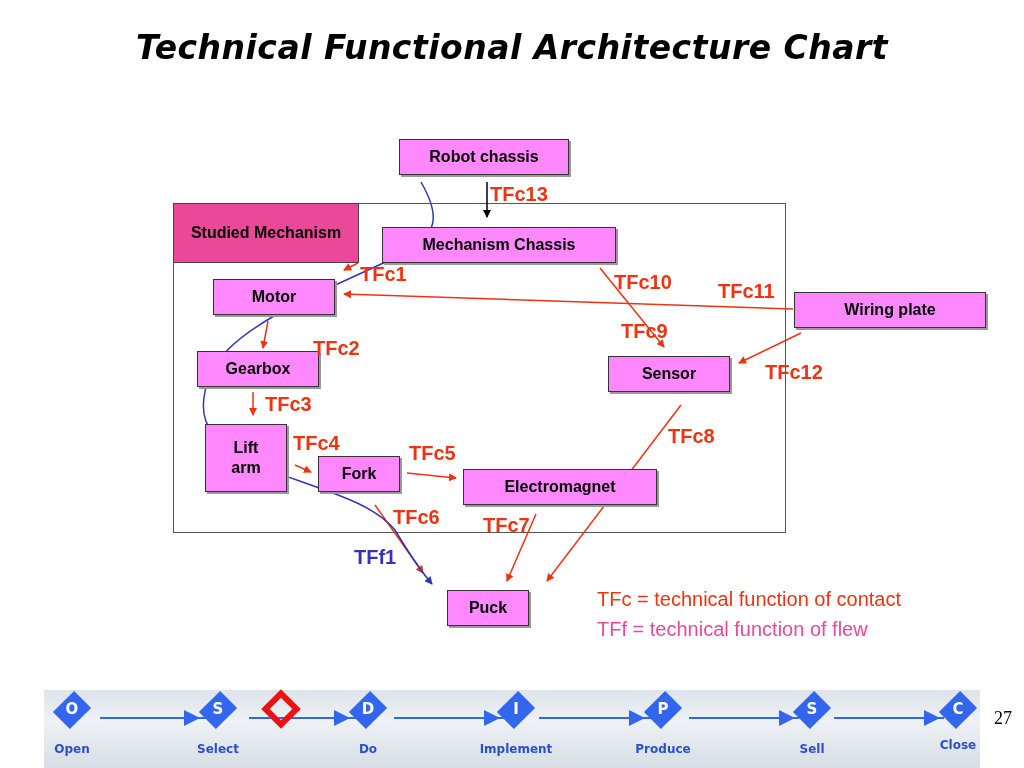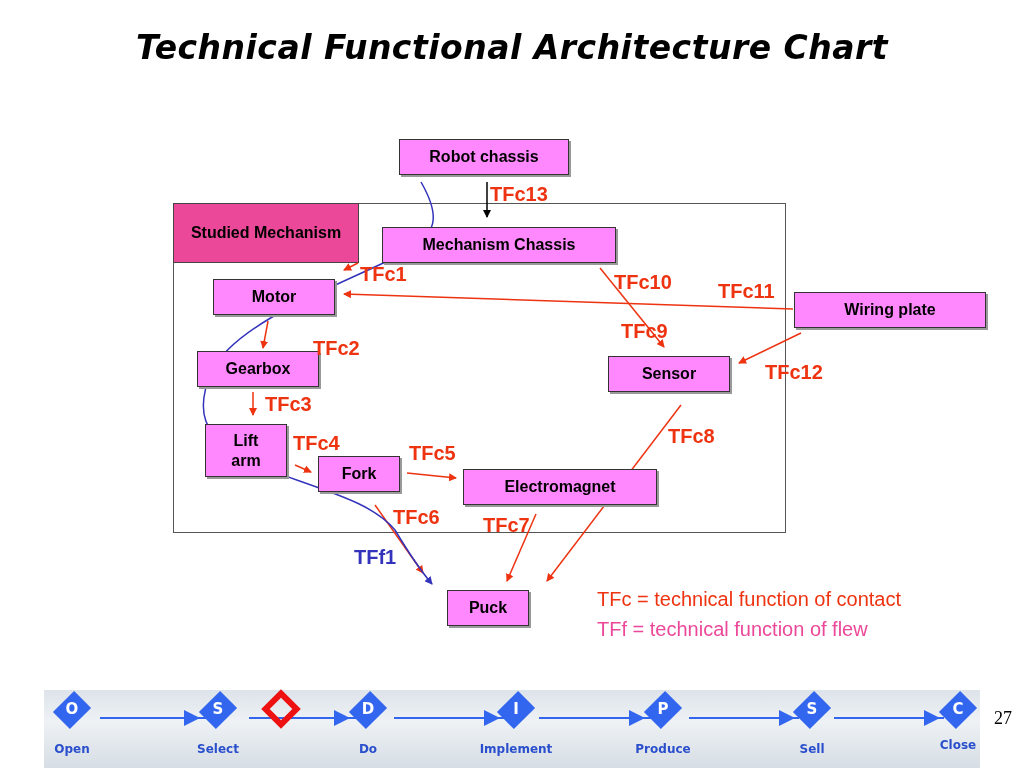--- a/index.html
+++ b/index.html
@@ -54,21 +54,21 @@
   <line x1="375" y1="505" x2="423" y2="573" stroke="#ee3311" stroke-width="1.5" marker-end="url(#ar)"></line>
   <line x1="536" y1="514" x2="507" y2="581" stroke="#ee3311" stroke-width="1.5" marker-end="url(#ar)"></line>
   <line x1="681" y1="405" x2="547" y2="581" stroke="#ee3311" stroke-width="1.5" marker-end="url(#ar)"></line>
   <path d="M421,182 C440,215 440,235 400,255 C340,285 240,320 212,370 C195,410 200,435 250,463 C320,490 370,500 395,530 C410,555 420,570 432,584" fill="none" stroke="#3333bb" stroke-width="1.5" marker-end="url(#ab)"></path>
 </svg>
 
 <div class="node" style="left:399px;top:139px;width:170px;height:36px;">Robot chassis</div>
 <div class="node" style="left:382px;top:227px;width:234px;height:36px;">Mechanism Chassis</div>
 <div class="node" style="left:213px;top:279px;width:122px;height:36px;">Motor</div>
 <div class="node" style="left:197px;top:351px;width:122px;height:36px;">Gearbox</div>
-<div class="node" style="left:205px;top:424px;width:82px;height:53px;padding:0 14px;">Lift arm</div>
+<div class="node" style="left:205px;top:424px;width:82px;height:68px;padding:0 14px;">Lift arm</div>
 <div class="node" style="left:318px;top:456px;width:82px;height:36px;">Fork</div>
 <div class="node" style="left:463px;top:469px;width:194px;height:36px;">Electromagnet</div>
 <div class="node" style="left:608px;top:356px;width:122px;height:36px;">Sensor</div>
 <div class="node" style="left:794px;top:292px;width:192px;height:36px;">Wiring plate</div>
 <div class="node" style="left:447px;top:590px;width:82px;height:36px;">Puck</div>
 
 <div class="lbl" style="left:490px;top:183px;">TFc13</div>
 <div class="lbl" style="left:360px;top:263px;">TFc1</div>
 <div class="lbl" style="left:718px;top:280px;">TFc11</div>
 <div class="lbl" style="left:614px;top:271px;">TFc10</div>

